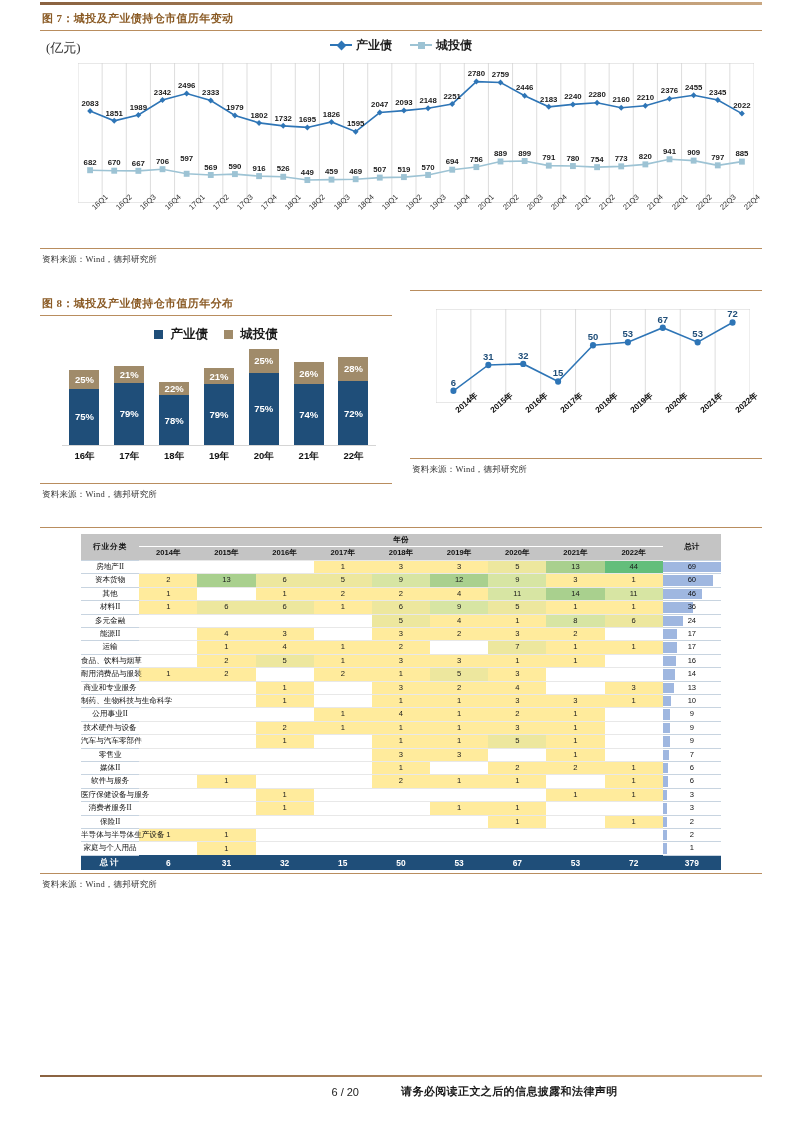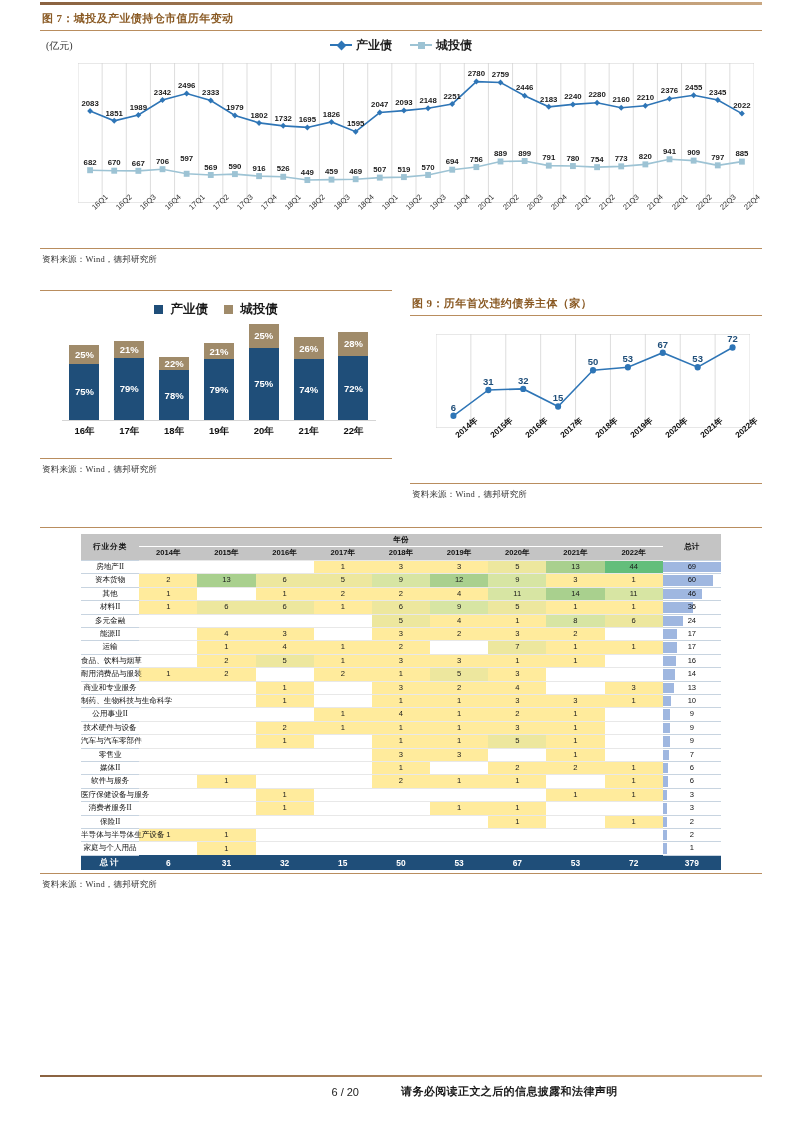--- a/index.html
+++ b/index.html
@@ -24,21 +24,21 @@
   .header-rule { height:2.5px; background:linear-gradient(to right,#8a6240,#b08a62 55%,#caa882); margin-top:2px; }
 
   
   .fig-title { font-size:11px; font-weight:bold; color:#8a5a24; letter-spacing:.4px; padding:6px 0 4px 2px; }
   .fig-rule { height:1.2px; background:#b98d5e; }
   .src { font-size:8.5px; color:#333; padding:5px 0 0 2px; letter-spacing:.2px; }
   .src-rule { height:1px; background:#b98d5e; margin-top:3px; }
 
   
   .c7-box { position:relative; height:208px; margin-top:6px; }
-  .c7-unit { position:absolute; left:6px; top:2px; font-size:10px; color:#333; }
+  .c7-unit { position:absolute; left:6px; top:2px; font-size:13px; color:#333; }
   .c7-legend { position:absolute; left:0; right:0; top:0px; display:flex; justify-content:center; gap:18px; font-size:12px; font-weight:bold; color:#1f1f1f; }
   .lg { display:flex; align-items:center; gap:4px; font-family:"Liberation Serif",serif; }
   .lg-line { width:22px; height:2px; position:relative; }
   .lg-line i { position:absolute; top:-2.5px; left:7.5px; width:7px; height:7px; }
   .c7-plot { position:absolute; left:38px; right:8px; top:26px; height:140px; }
   .c7-svg { width:100%; height:100%; display:block; }
   .c7-axis { position:absolute; left:38px; right:8px; top:168px; height:38px; }
   .c7-axis span {
     position:absolute; top:0; font-size:7.6px; color:#333;
     transform:rotate(-42deg); transform-origin:left top; white-space:nowrap;
@@ -306,20 +306,21 @@
         </div>
     </div>
 
     <div class="src-rule"></div>
     <div class="src">资料来源：Wind，德邦研究所</div>
   </div>
 
   <div class="row2">
 
     <div class="col">
+      <div class="fig-title">图 8：城投及产业债持仓市值历年分布</div>
       <div class="fig-rule"></div>
       <div class="c8-box">
         <div class="c8-legend">
           <span>
             <span class="lg-sq" style="background:#1F4E79"></span>
             <span>产业债</span>
           </span>
           <span>
             <span class="lg-sq" style="background:#A08B6A"></span>
             <span>城投债</span>
@@ -363,21 +364,20 @@
             <span>20年</span>
             <span>21年</span>
             <span>22年</span>
           </div>
       </div>
       <div class="src-rule"></div>
       <div class="src">资料来源：Wind，德邦研究所</div>
     </div>
 
     <div class="col">
-      <div class="fig-title">图 9：历年首次违约债券主体（家）</div>
       <div class="fig-rule"></div>
       <div class="c9-box">
         <div class="c9-plot">
           <svg class="c7-svg" id="c9svg" viewBox="0 0 330 94" preserveAspectRatio="none">
               <line x1="0" y1="0" x2="0" y2="94" stroke="#dcdcdc" stroke-width="1"></line>
               <line x1="36.666666666666664" y1="0" x2="36.666666666666664" y2="94" stroke="#dcdcdc" stroke-width="1"></line>
               <line x1="73.33333333333333" y1="0" x2="73.33333333333333" y2="94" stroke="#dcdcdc" stroke-width="1"></line>
               <line x1="110" y1="0" x2="110" y2="94" stroke="#dcdcdc" stroke-width="1"></line>
               <line x1="146.66666666666666" y1="0" x2="146.66666666666666" y2="94" stroke="#dcdcdc" stroke-width="1"></line>
               <line x1="183.33333333333331" y1="0" x2="183.33333333333331" y2="94" stroke="#dcdcdc" stroke-width="1"></line>

